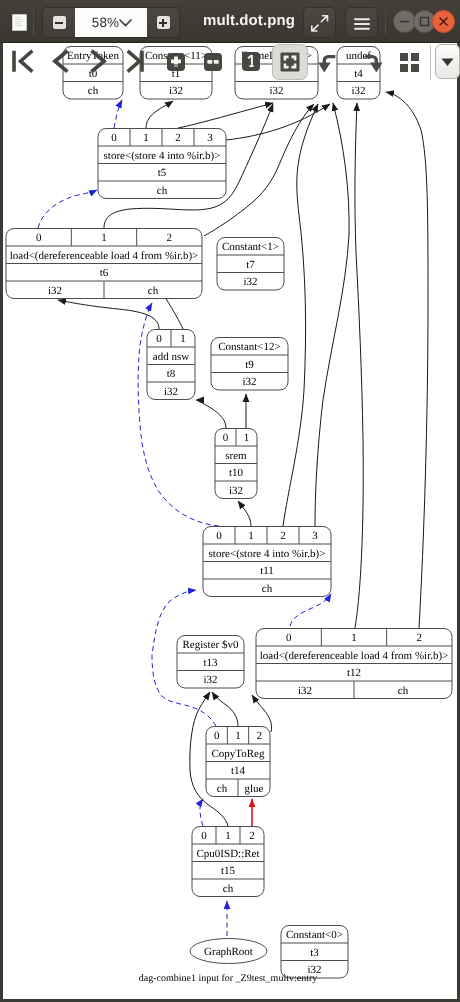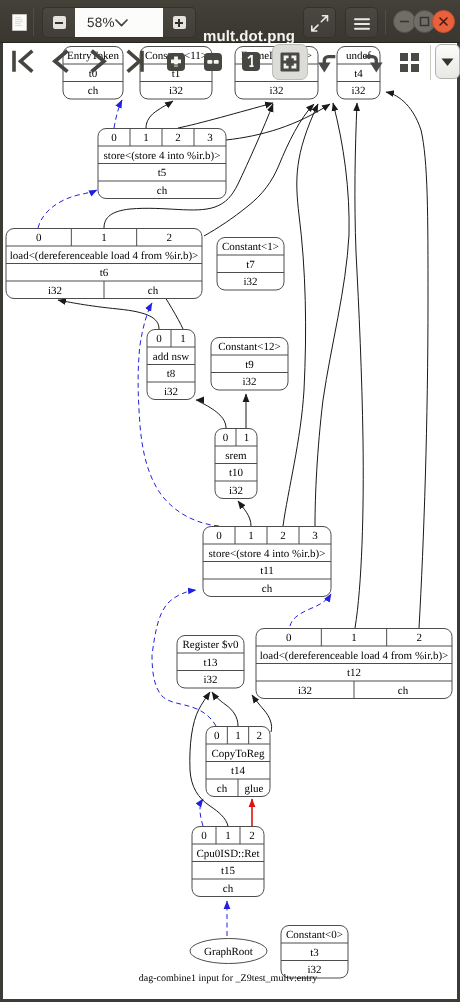--- a/index.html
+++ b/index.html
@@ -5,34 +5,34 @@
 <style>
   html,body{margin:0;padding:0;}
   body{width:460px;height:1002px;overflow:hidden;background:#3c3b36;
        font-family:"Liberation Sans",sans-serif;
        -webkit-font-smoothing:antialiased;text-rendering:geometricPrecision;}
   #app{position:absolute;left:0;top:0;width:460px;height:1002px;}
 
   .headerbar{position:absolute;left:0;top:0;width:460px;height:43px;
     background:linear-gradient(180deg,#434138 0%,#3d3b34 50%,#39372f 100%);
     border-bottom:1px solid #26251f;box-sizing:border-box;}
-  .hb-title{position:absolute;left:203px;top:16px;height:43px;line-height:42px;
+  .hb-title{position:absolute;left:203px;top:0;height:43px;line-height:42px;
      color:#f4f3f0;font-size:15px;font-weight:bold;white-space:nowrap;letter-spacing:0.1px;}
   .hb-sep{position:absolute;left:33px;top:8px;width:1px;height:28px;background:#4f4d46;}
 
   .zoombox{position:absolute;left:42px;top:7px;height:31px;display:flex;align-items:stretch;}
   .zbtn{width:33px;background:linear-gradient(180deg,#4a4840,#403e36);border:1px solid #353329;
      display:flex;align-items:center;justify-content:center;box-sizing:border-box;}
   .zbtn.l{border-radius:5px 0 0 5px;border-right:none;}
   .zbtn.r{border-radius:0 5px 5px 0;border-left:none;}
   .zsq{width:13px;height:13px;background:#e4e2dc;border-radius:2px;position:relative;}
   .zsq:before{content:"";position:absolute;left:2.5px;top:5.5px;width:8px;height:2.2px;background:#31302b;}
   .zsq.plus:after{content:"";position:absolute;left:5.4px;top:2.5px;width:2.2px;height:8px;background:#31302b;}
-  .zentry{width:88px;background:#fcfcfb;border-top:1px solid #353329;border-bottom:1px solid #353329;
-     display:flex;align-items:center;justify-content:flex-start;padding:0 10px 0 12px;box-sizing:border-box;}
+  .zentry{width:72px;background:#fcfcfb;border-top:1px solid #353329;border-bottom:1px solid #353329;
+     display:flex;align-items:center;justify-content:center;padding:0 10px 0 12px;box-sizing:border-box;}
   .zentry .val{font-size:13.5px;color:#2e2e2b;letter-spacing:0.2px;}
 
   .hbtn{position:absolute;top:7px;width:35px;height:31px;border-radius:5px;
      background:linear-gradient(180deg,#4a4840,#403e36);border:1px solid #353329;
      box-sizing:border-box;}
   .wbtn{position:absolute;top:10px;width:23px;height:23px;border-radius:50%;box-sizing:border-box;}
   .wbtn.plain{background:#6f6d65;border:1px solid #55534c;}
   .wbtn.close{background:#e8613c;border:1px solid #c44f2e;}
 
   .canvas{position:absolute;left:3px;top:43px;width:454px;height:956px;background:#ffffff;overflow:hidden;}

